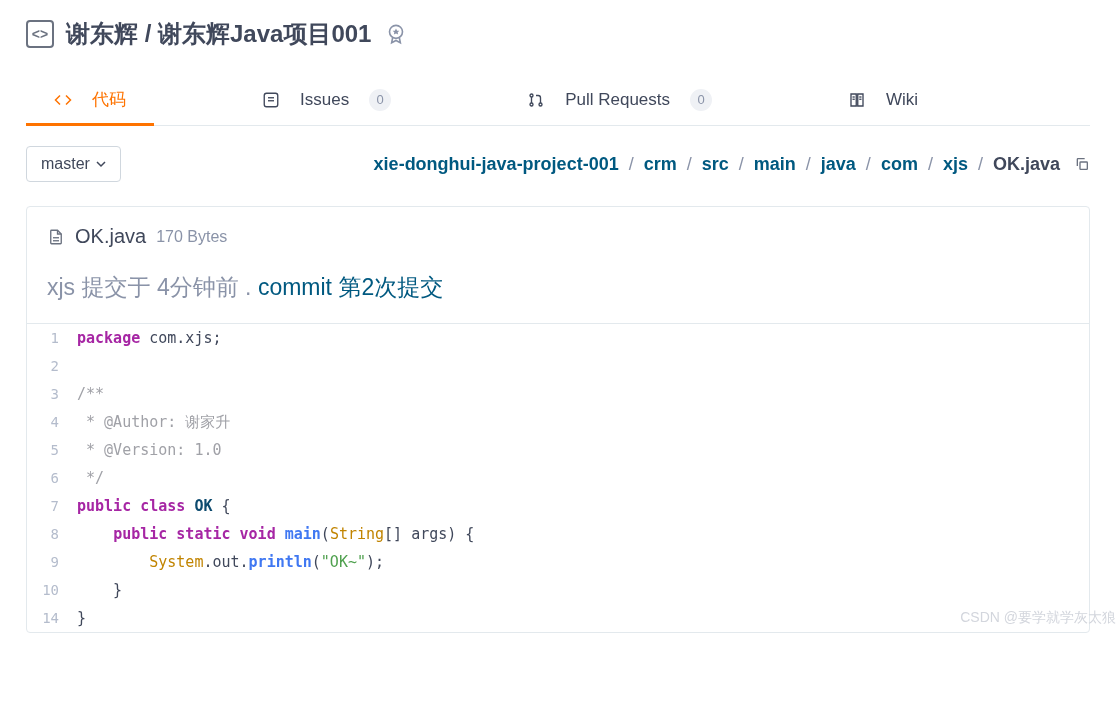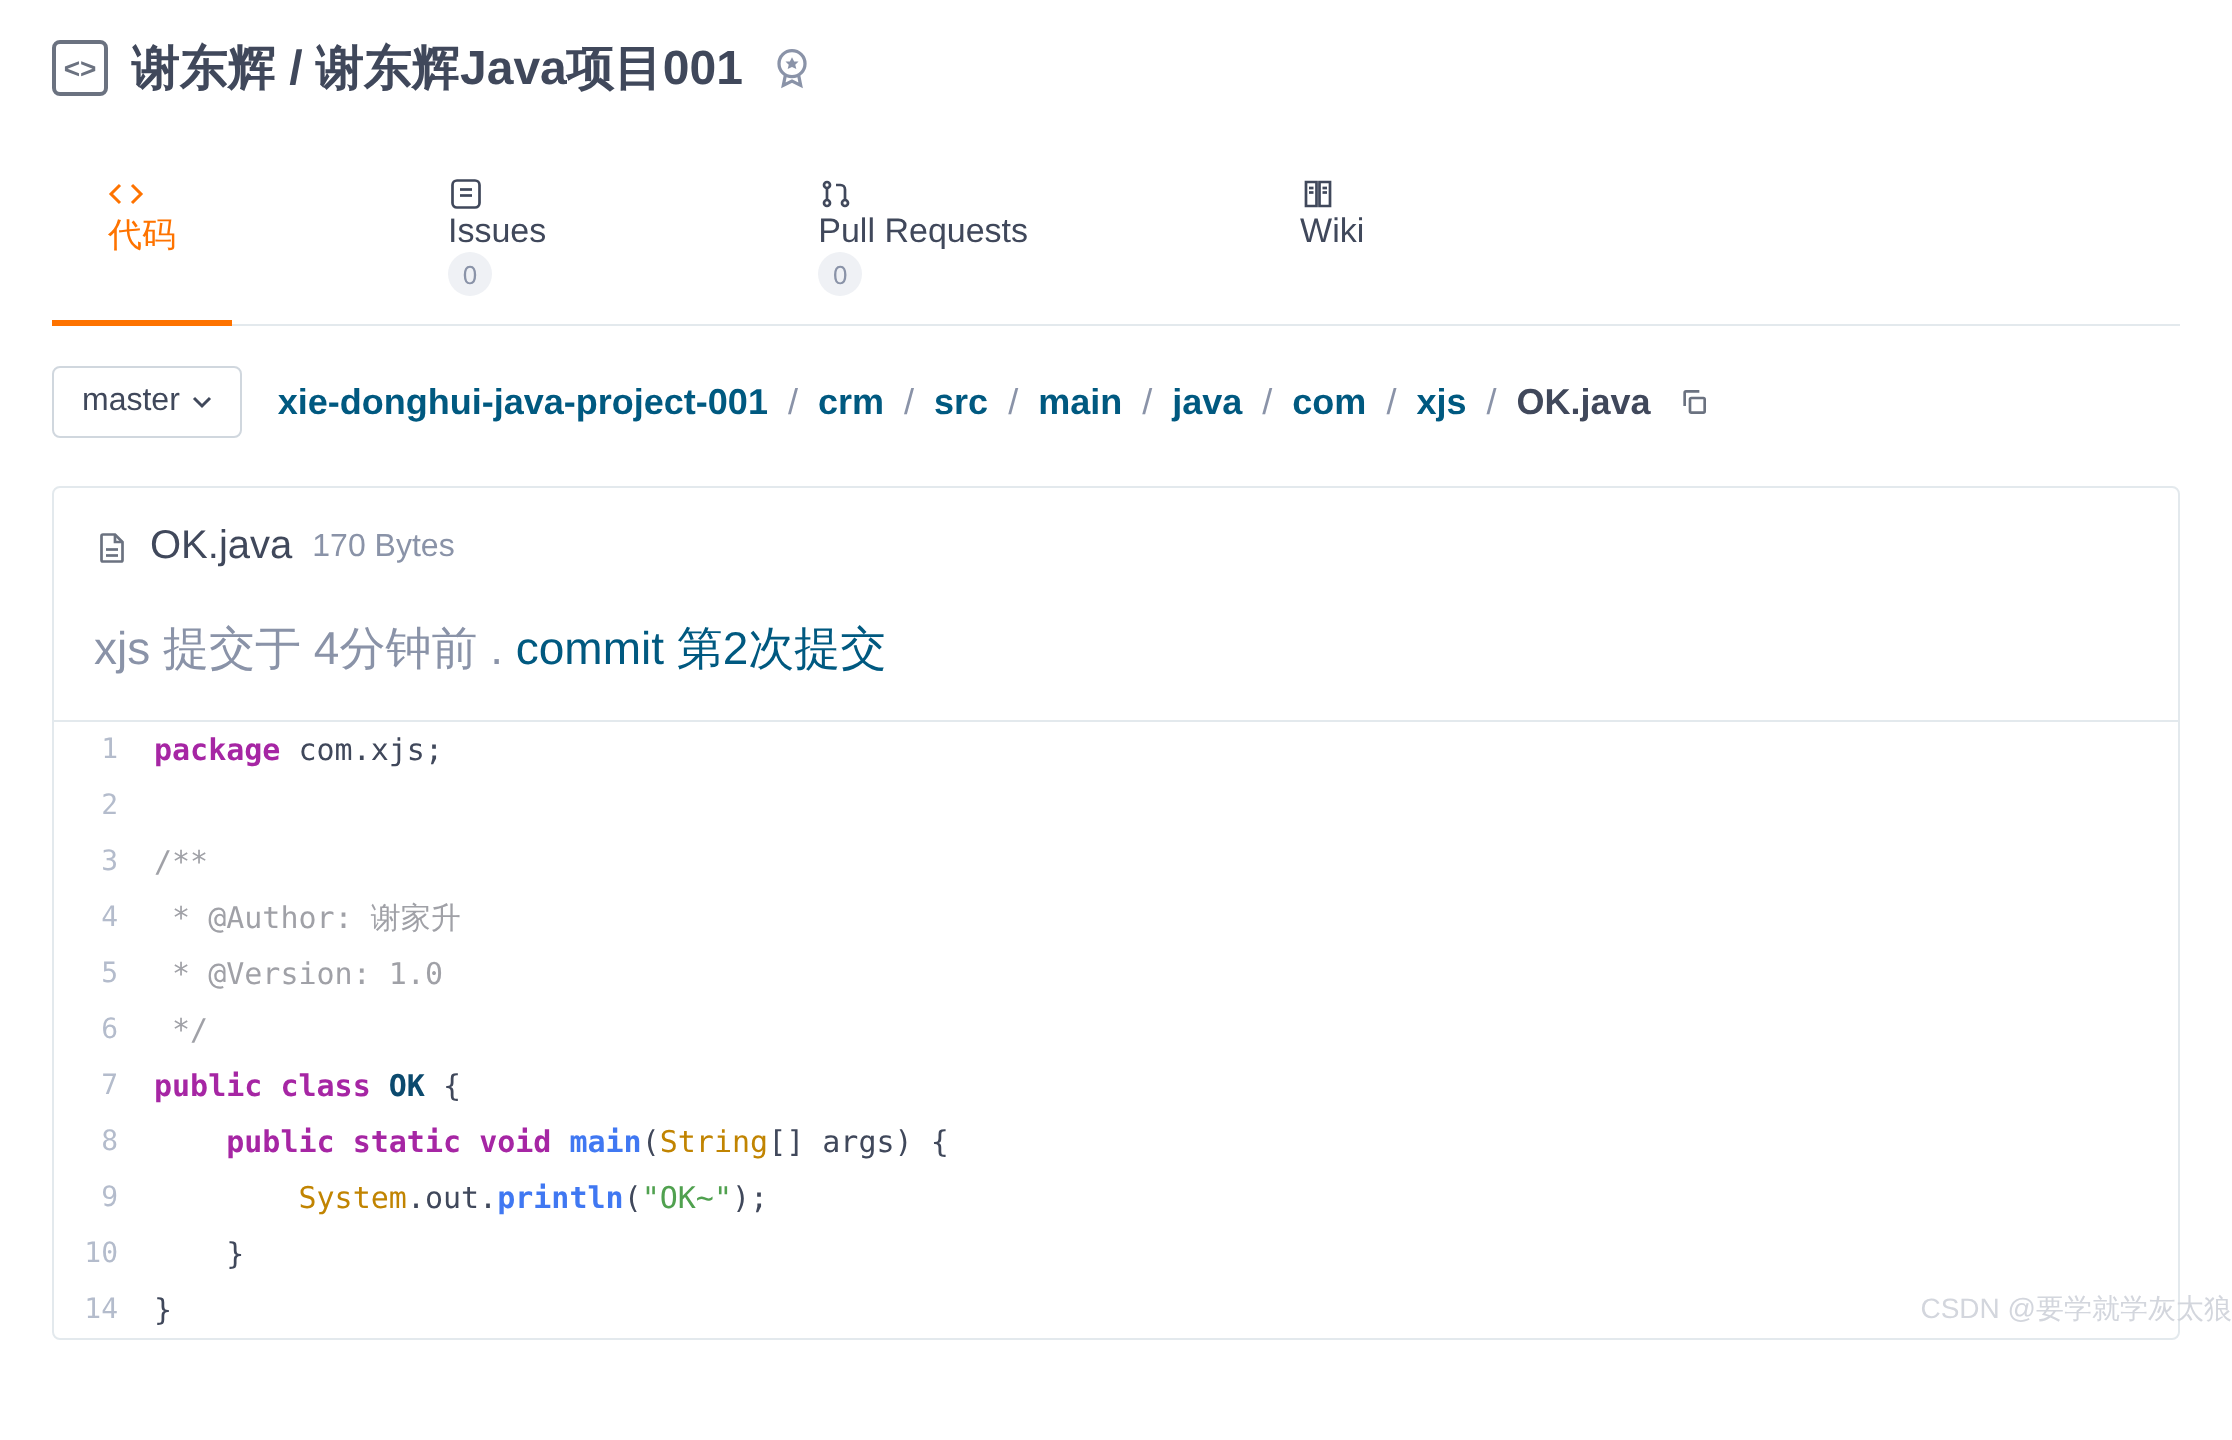--- a/index.html
+++ b/index.html
@@ -2,26 +2,26 @@
 <html><head>
 <meta charset="utf-8">
 <style>
 * { margin: 0; padding: 0; box-sizing: border-box; }
 body { font-family: -apple-system, BlinkMacSystemFont, "Segoe UI", "Microsoft YaHei", sans-serif; background: #fff; color: #40485b; width: 1116px; }
 .header { padding: 18px 26px 0; }
 .repo-title { display: flex; align-items: center; gap: 12px; font-size: 24px; font-weight: 600; color: #40485b; }
 .repo-icon { width: 28px; height: 28px; border: 2px solid #6b7280; border-radius: 4px; display: flex; align-items: center; justify-content: center; font-size: 14px; color: #6b7280; font-weight: bold; }
 .badge-icon { width: 26px; height: 26px; color: #8a93a8; }
 .tabs { display: flex; gap: 0; margin-top: 24px; border-bottom: 1px solid #e3e9ed; }
-.tab { display: flex; align-items: flex-start; gap: 0; padding: 14px 28px; font-size: 17px; color: #40485b; cursor: pointer; position: relative; flex-direction: column; }
+.tab { display: flex; align-items: center; gap: 20px; padding: 14px 28px; font-size: 17px; color: #40485b; cursor: pointer; position: relative; }
 .tab.active { color: #fe7300; }
 .tab.active::after { content: ''; position: absolute; left: 0; right: 0; bottom: -1px; height: 3px; background: #fe7300; }
 .tab-icon { width: 18px; height: 18px; }
 .tab-count { display: inline-flex; align-items: center; justify-content: center; min-width: 22px; height: 22px; border-radius: 11px; background: #eff1f5; color: #8a93a8; font-size: 13px; padding: 0 6px; }
-.toolbar { display: flex; align-items: center; gap: 18px; padding: 20px 26px; }
+.toolbar { display: flex; align-items: center; gap: 18px; padding: 20px 26px; justify-content: space-between; }
 .branch-select { display: flex; align-items: center; gap: 6px; padding: 8px 14px; border: 1px solid #d0d7de; border-radius: 4px; font-size: 16px; color: #40485b; background: #fff; cursor: pointer; }
 .breadcrumb { display: flex; align-items: center; gap: 10px; font-size: 18px; flex-wrap: wrap; }
 .breadcrumb a { color: #005980; text-decoration: none; font-weight: 600; }
 .breadcrumb .sep { color: #8a93a8; }
 .breadcrumb .current { color: #40485b; font-weight: 600; }
 .copy-icon { width: 16px; height: 16px; color: #6b7280; cursor: pointer; margin-left: 4px; }
 .file-panel { margin: 4px 26px 20px; border: 1px solid #e3e9ed; border-radius: 4px; }
 .file-header { padding: 18px 20px 14px; display: flex; align-items: center; gap: 10px; }
 .file-icon { width: 18px; height: 18px; color: #6b7280; }
 .file-name { font-size: 20px; color: #40485b; }

